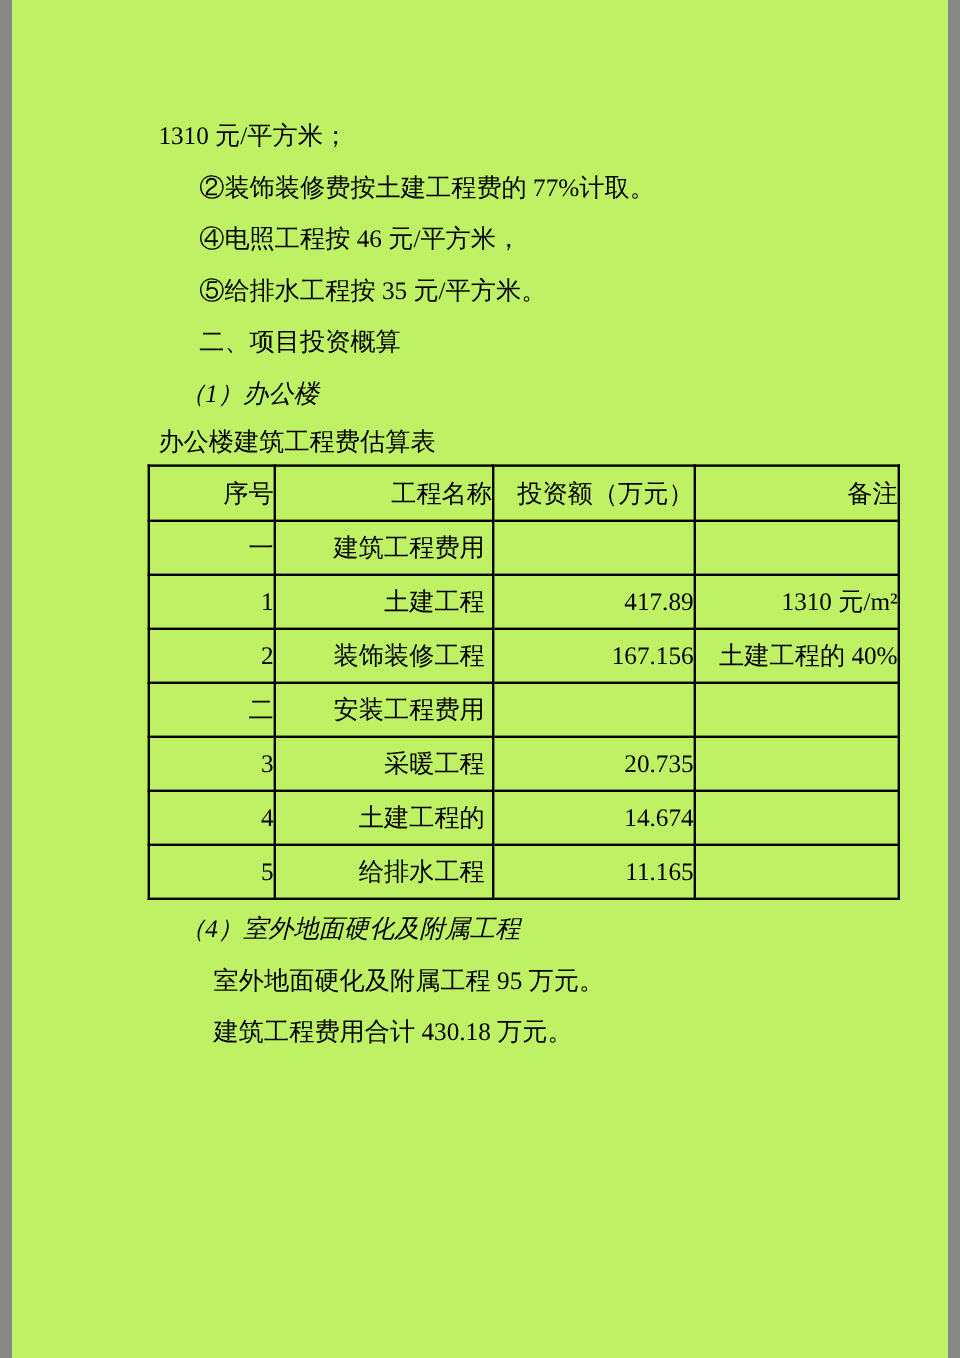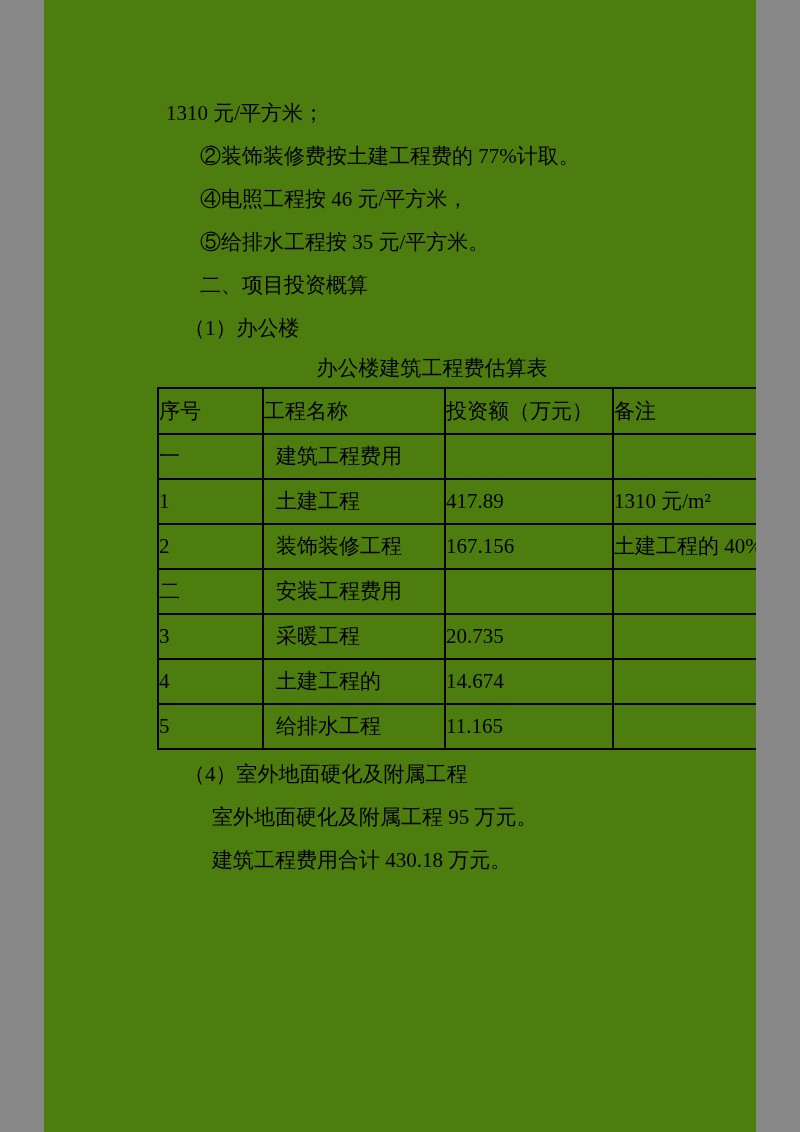--- a/index.html
+++ b/index.html
@@ -2,70 +2,70 @@
 <html><head>
 <meta charset="utf-8">
 <style>
   html, body {
     margin: 0;
     padding: 0;
     background: #888;
   }
   .page {
     position: relative;
-    width: 712px;
+    width: 780px;
     height: 1132px;
     margin: 0 auto;
-    background: #4d7c0f;
+    background: #bef264;
     color: #000000;
     font-family: "Liberation Serif", "DejaVu Serif", serif;
     font-size: 21px;
     overflow: hidden;
   }
   .content {
     padding: 92px 58px 0 122px;
   }
   .content p {
     margin: 0;
     line-height: 43px;
     white-space: pre-wrap;
   }
   p.ind    { padding-left: 34px; }   
-  p.ind-br { padding-left: 18px; }   
+  p.ind-br { padding-left: 18px; font-style: italic; }   
   p.close2 { padding-left: 46px; }
 
   .table-title {
     margin: 0 0 0 -55px;
     height: 37px;
     line-height: 37px !important;
-    text-align: center;
+    text-align: left;
   }
 
   table.estimate {
     border-collapse: collapse;
     table-layout: fixed;
     margin-left: -9px;
     width: 625px;
   }
   table.estimate th,
   table.estimate td {
     border: 2px solid #000;
     font-weight: normal;
     font-size: 21px;
     padding: 0;
-    text-align: left;
+    text-align: right;
     vertical-align: middle;
     line-height: 43px;
     overflow: hidden;
   }
   table.estimate th { height: 44px; }
   table.estimate td { height: 43px; }
   table.estimate tr.tall td { height: 80px; }
   table.estimate td.name {
-    text-align: left;
+    text-align: right;
     padding-left: 12px;
     padding-right: 6px;
   }
   .closing { margin-top: 3px; }
 </style>
 </head>
 <body>
 
 <div class="page">
   <div class="content">

